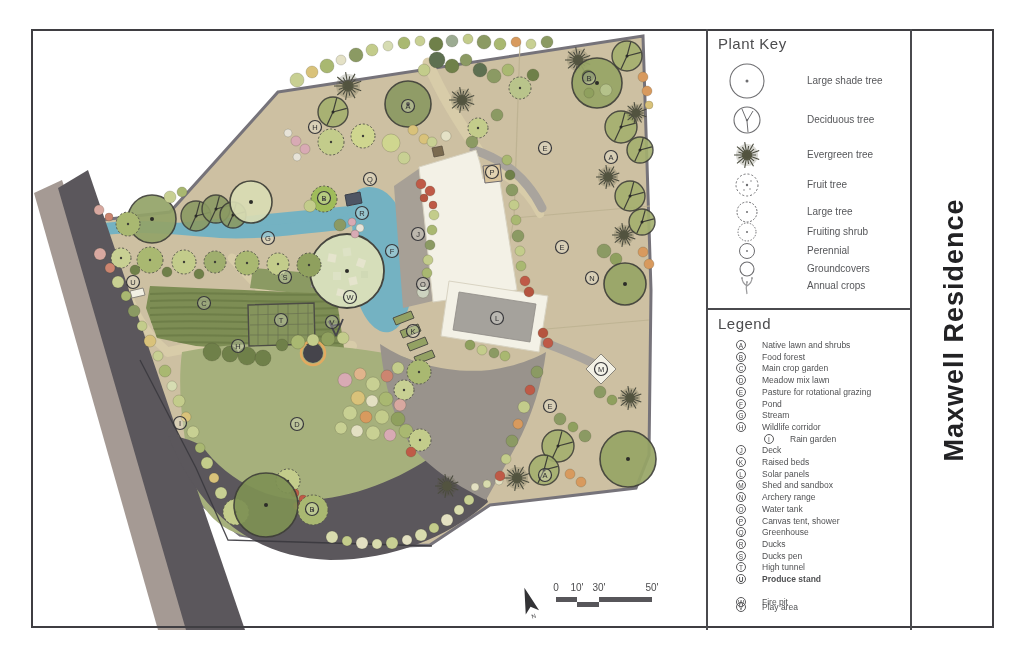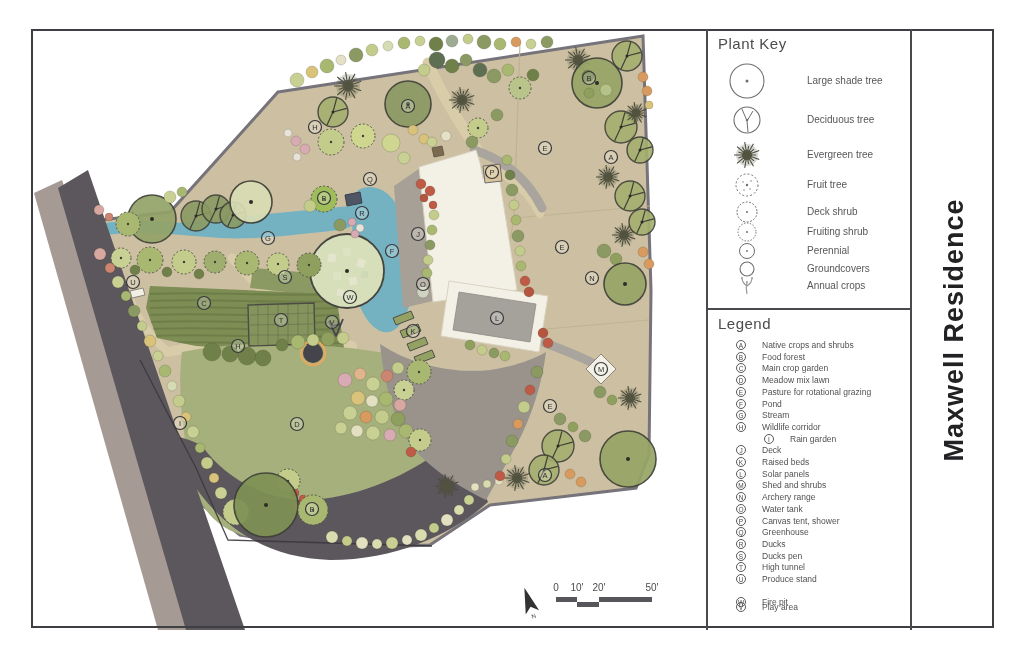--- a/index.html
+++ b/index.html
@@ -990,21 +990,21 @@
 
   <div class="scalebar">
     <svg width="26" height="34" style="position:absolute;left:2px;top:6px;">
       <g transform="rotate(-18 11 16)">
         <path d="M11,1 L4,27 L11,21 L18,27 Z" fill="#333336"></path>
         <text x="11" y="33" font-size="6" fill="#333336" text-anchor="middle">N</text>
       </g>
     </svg>
     <span class="sb-label" style="left:40px;">0</span>
     <span class="sb-label" style="left:61px;text-align:center;">10'</span>
-    <span class="sb-label" style="left:83px;">20'</span>
+    <span class="sb-label" style="left:83px;">30'</span>
     <span class="sb-label" style="left:136px;">50'</span>
     <div class="sb-seg" style="left:40px;top:17px;width:21px;"></div>
     <div class="sb-seg" style="left:61px;top:22px;width:22px;"></div>
     <div class="sb-seg" style="left:83px;top:17px;width:53px;"></div>
   </div>
 
   <div class="key-panel">
     <div class="panel-title">Plant Key</div>
 
     <div class="key-item" style="top:52px;">
@@ -1041,21 +1041,21 @@
         <circle cx="4" cy="-4" r="0.8" fill="#8a8a8c"></circle>
           <circle cx="-3" cy="5" r="0.8" fill="#8a8a8c"></circle>
       </svg>
       <span class="lb">Fruit tree</span>
     </div>
     <div class="key-item" style="top:183px;">
       <svg class="ic" style="left:27px;top:-13px;" width="26" height="26" viewBox="-13 -13 26 26">
         <circle class="kic" r="10" stroke-width="1" stroke-dasharray="2 1.5"></circle>
           <circle r="1" fill="#6e6e71"></circle>
       </svg>
-      <span class="lb">Deck shrub</span>
+      <span class="lb">Large tree</span>
     </div>
     <div class="key-item" style="top:203px;">
       <svg class="ic" style="left:28px;top:-12px;" width="24" height="24" viewBox="-12 -12 24 24">
         <circle class="kic" r="9" stroke-width="1" stroke-dasharray="1.5 1.5"></circle>
           <circle r="1" fill="#6e6e71"></circle>
       </svg>
       <span class="lb">Fruiting shrub</span>
     </div>
     <div class="key-item" style="top:222px;">
       <svg class="ic" style="left:30px;top:-10px;" width="20" height="20" viewBox="-10 -10 20 20">
@@ -1079,21 +1079,21 @@
       </svg>
       <span class="lb">Annual crops</span>
     </div>
   </div>
 
   <div class="legend-panel">
     <div class="panel-title">Legend</div>
     <div id="legend-items">
         <div class="legend-row" style="top: 31px;">
           <span class="legend-letter">A</span>
-          <span class="legend-label">Native crops and shrubs</span>
+          <span class="legend-label">Native lawn and shrubs</span>
         </div>
         <div class="legend-row" style="top: 42.7px;">
           <span class="legend-letter">B</span>
           <span class="legend-label">Food forest</span>
         </div>
         <div class="legend-row" style="top: 54.4px;">
           <span class="legend-letter">C</span>
           <span class="legend-label">Main crop garden</span>
         </div>
         <div class="legend-row" style="top: 66.1px;">
@@ -1127,21 +1127,21 @@
         <div class="legend-row" style="top: 148px;">
           <span class="legend-letter">K</span>
           <span class="legend-label">Raised beds</span>
         </div>
         <div class="legend-row" style="top: 159.7px;">
           <span class="legend-letter">L</span>
           <span class="legend-label">Solar panels</span>
         </div>
         <div class="legend-row" style="top: 171.4px;">
           <span class="legend-letter">M</span>
-          <span class="legend-label">Shed and shrubs</span>
+          <span class="legend-label">Shed and sandbox</span>
         </div>
         <div class="legend-row" style="top: 183.1px;">
           <span class="legend-letter">N</span>
           <span class="legend-label">Archery range</span>
         </div>
         <div class="legend-row" style="top: 194.8px;">
           <span class="legend-letter">O</span>
           <span class="legend-label">Water tank</span>
         </div>
         <div class="legend-row" style="top: 206.5px;">
@@ -1157,21 +1157,21 @@
           <span class="legend-label">Ducks</span>
         </div>
         <div class="legend-row" style="top: 241.6px;">
           <span class="legend-letter">S</span>
           <span class="legend-label">Ducks pen</span>
         </div>
         <div class="legend-row" style="top: 253.3px;">
           <span class="legend-letter">T</span>
           <span class="legend-label">High tunnel</span>
         </div>
-        <div class="legend-row" style="top: 265px;">
+        <div class="legend-row" style="top: 265px; font-weight: bold;">
           <span class="legend-letter">U</span>
           <span class="legend-label">Produce stand</span>
         </div>
         <div class="legend-row" style="top: 276.7px; margin-top: 16px;">
           <span class="legend-letter">V</span>
           <span class="legend-label">Play area</span>
         </div>
         <div class="legend-row" style="top: 288.4px;">
           <span class="legend-letter">W</span>
           <span class="legend-label">Fire pit</span>

